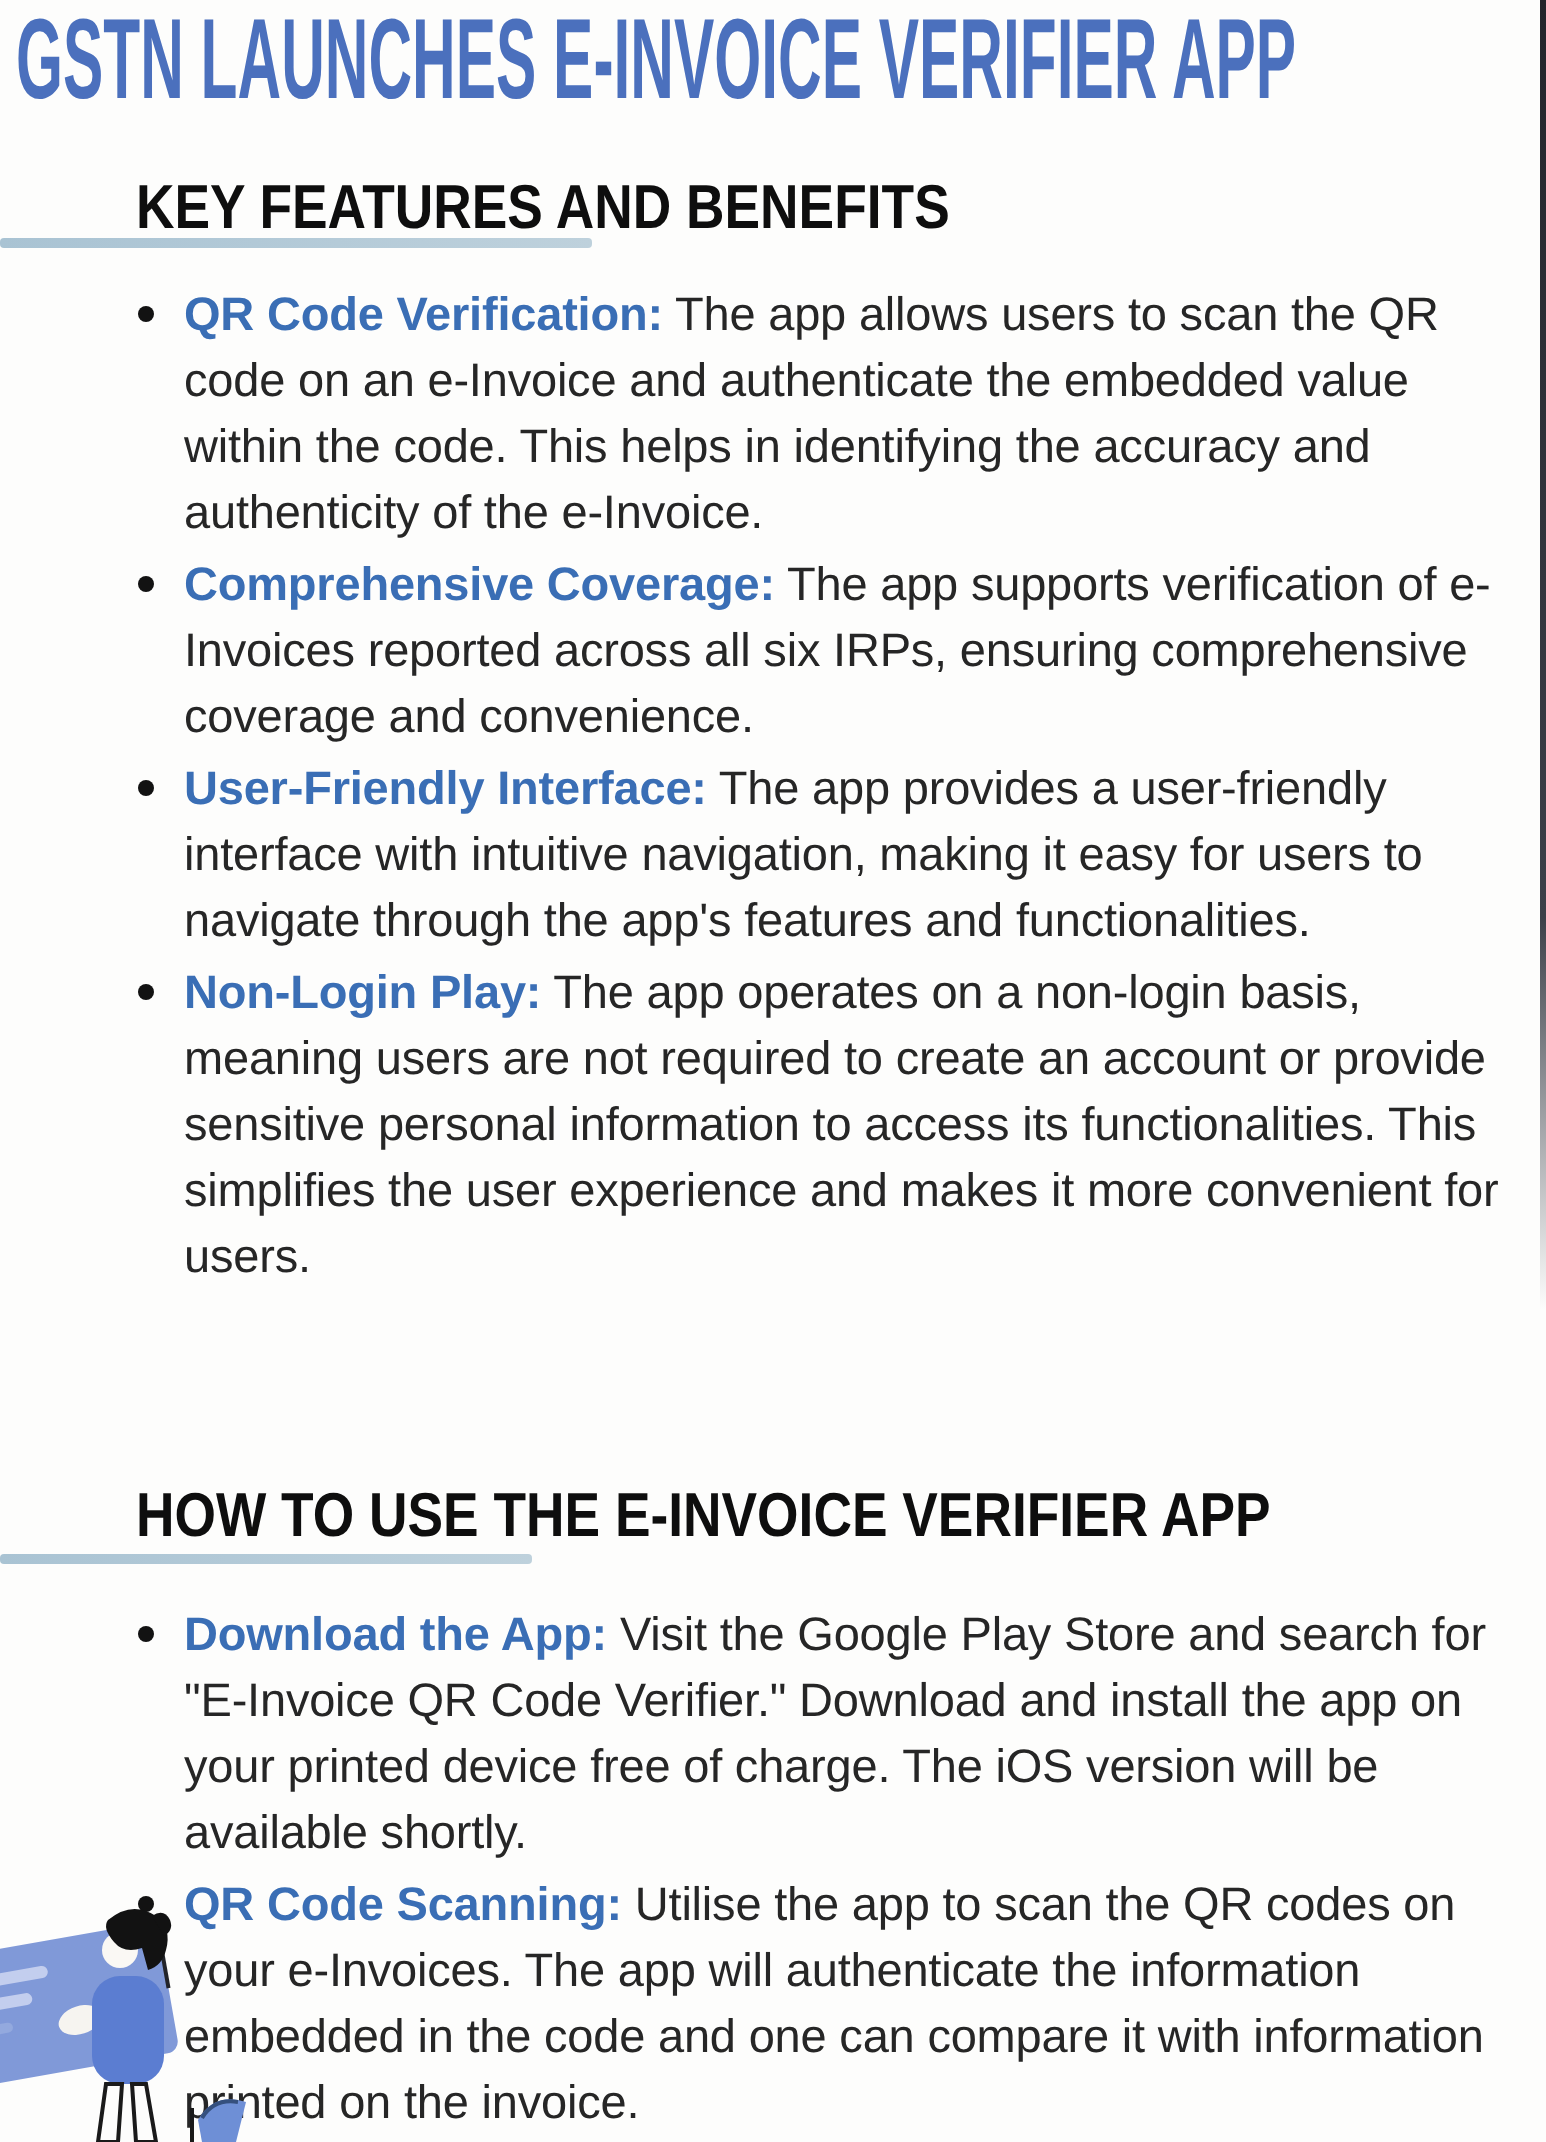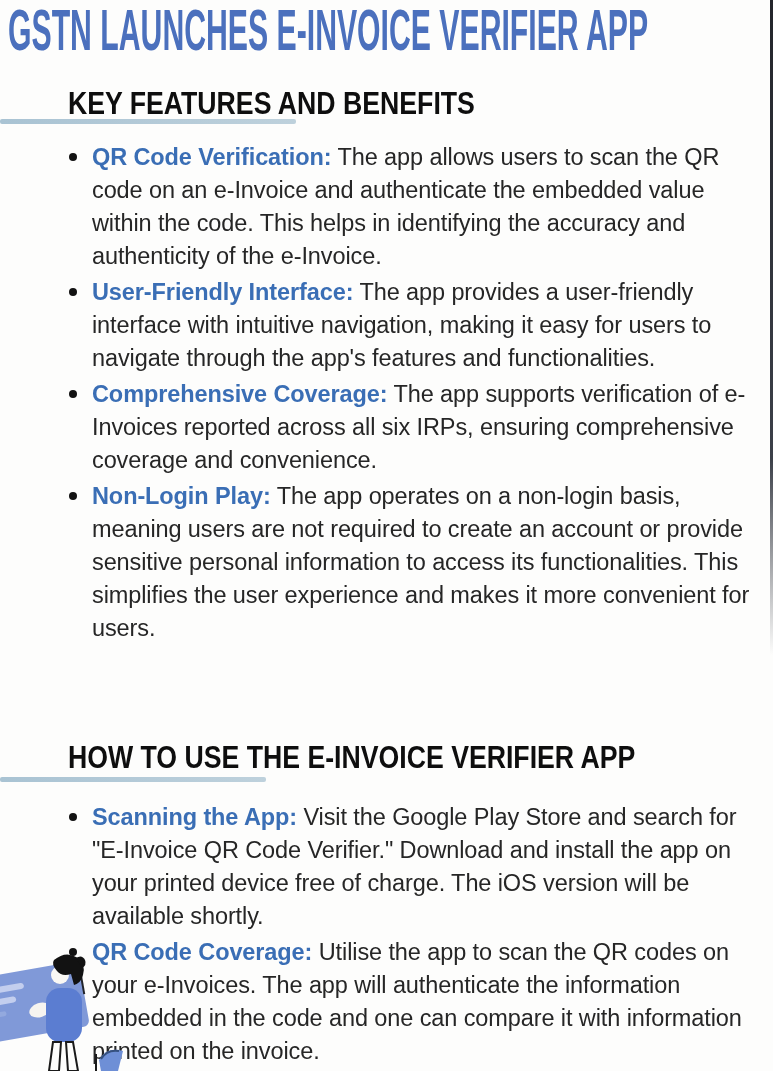--- a/index.html
+++ b/index.html
@@ -95,43 +95,43 @@
 
 <h2 class="section-heading" id="heading1">KEY FEATURES AND BENEFITS</h2>
 <div class="rule" id="rule1"></div>
 
 <ul class="bullet-list" id="list1">
   <li>
     <span class="lead">QR Code Verification:</span>
     <span class="body-text">The app allows users to scan the QR code on an e-Invoice and authenticate the embedded value within the code. This helps in identifying the accuracy and authenticity of the e-Invoice.</span>
   </li>
   <li>
+    <span class="lead">Comprehensive Coverage:</span>
+    <span class="body-text">The app supports verification of e-Invoices reported across all six IRPs, ensuring comprehensive coverage and convenience.</span>
+  </li>
+  <li>
     <span class="lead">User-Friendly Interface:</span>
     <span class="body-text">The app provides a user-friendly interface with intuitive navigation, making it easy for users to navigate through the app's features and functionalities.</span>
-  </li>
-  <li>
-    <span class="lead">Comprehensive Coverage:</span>
-    <span class="body-text">The app supports verification of e-Invoices reported across all six IRPs, ensuring comprehensive coverage and convenience.</span>
   </li>
   <li>
     <span class="lead">Non-Login Play:</span>
     <span class="body-text">The app operates on a non-login basis, meaning users are not required to create an account or provide sensitive personal information to access its functionalities. This simplifies the user experience and makes it more convenient for users.</span>
   </li>
 </ul>
 
 <h2 class="section-heading" id="heading2">HOW TO USE THE E-INVOICE VERIFIER APP</h2>
 <div class="rule" id="rule2"></div>
 
 <ul class="bullet-list" id="list2">
   <li>
-    <span class="lead">Scanning the App:</span>
+    <span class="lead">Download the App:</span>
     <span class="body-text">Visit the Google Play Store and search for "E-Invoice QR Code Verifier." Download and install the app on your printed device free of charge. The iOS version will be available shortly.</span>
   </li>
   <li>
-    <span class="lead">QR Code Coverage:</span>
+    <span class="lead">QR Code Scanning:</span>
     <span class="body-text">Utilise the app to scan the QR codes on your e-Invoices. The app will authenticate the information embedded in the code and one can compare it with information printed on the invoice.</span>
   </li>
 </ul>
 
 <svg class="illustration" viewBox="0 0 130 123" xmlns="http://www.w3.org/2000/svg" aria-hidden="true">
 
   <path d="M50,50 L18,60 L22,76 L52,66 Z" fill="#5b7dd1"></path>
 
   <g transform="rotate(-10 40 60)">
     <rect x="-16" y="20" width="102" height="66" rx="6" fill="#8099d8"></rect>

